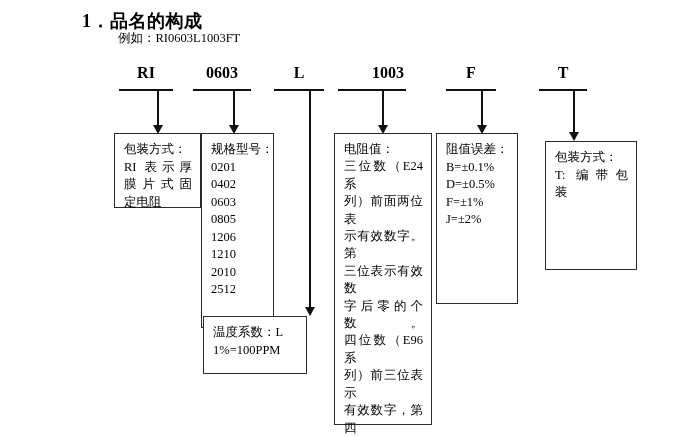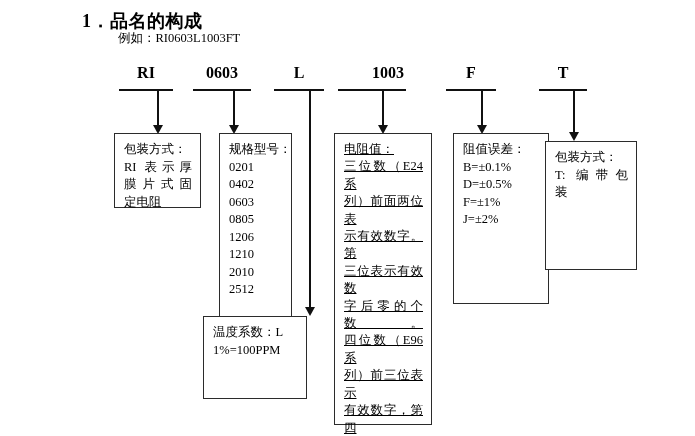--- a/index.html
+++ b/index.html
@@ -120,51 +120,51 @@
 <div class="abs conn-stem" style="left:573px; height:45px;"></div>
 <div class="abs arrow-head" style="left:574px; top:132px;"></div>
 
 <div class="abs desc-box" style="left:114px; top:133px; width:87px; height:75px;">
   <div class="line">包装方式：</div>
   <div class="just">RI 表示厚</div>
   <div class="just">膜片式固</div>
   <div class="nowrap-left">定电阻</div>
 </div>
 
-<div class="abs desc-box" style="left:219px; top:133px; width:73px; height:195px;">
+<div class="abs desc-box" style="left:201px; top:133px; width:73px; height:195px;">
   <div class="line">规格型号：</div>
   <div class="line">0201</div>
   <div class="line">0402</div>
   <div class="line">0603</div>
   <div class="line">0805</div>
   <div class="line">1206</div>
   <div class="line">1210</div>
   <div class="line">2010</div>
   <div class="line">2512</div>
 </div>
 
-<div class="abs desc-box" style="left:203px; top:316px; width:104px; height:83px;">
+<div class="abs desc-box" style="left:203px; top:316px; width:104px; height:58px;">
   <div class="line">温度系数：L</div>
   <div class="line">1%=100PPM</div>
 </div>
 
-<div class="abs desc-box" style="left:334px; top:133px; width:98px; height:292px; line-height:17.4px;text-decoration:underline;">
+<div class="abs desc-box" style="left:334px; top:133px; width:98px; height:292px; line-height:17.4px;">
   <div class="line">电阻值：</div>
   <div class="just">三位数（E24 系</div>
   <div class="just">列）前面两位表</div>
   <div class="just">示有效数字。第</div>
   <div class="just">三位表示有效数</div>
   <div class="just">字后零的个数。</div>
   <div class="just">四位数（E96 系</div>
   <div class="just">列）前三位表示</div>
   <div class="just">有效数字，第四</div>
 
 </div>
 
-<div class="abs desc-box" style="left:453px; top:133px; width:96px; height:171px;">
+<div class="abs desc-box" style="left:436px; top:133px; width:82px; height:171px;">
   <div class="line">阻值误差：</div>
   <div class="line">B=±0.1%</div>
   <div class="line">D=±0.5%</div>
   <div class="line">F=±1%</div>
   <div class="line">J=±2%</div>
 </div>
 
 <div class="abs desc-box" style="left:545px; top:141px; width:92px; height:129px;">
   <div class="line">包装方式：</div>
   <div class="just">T: 编带包</div>

